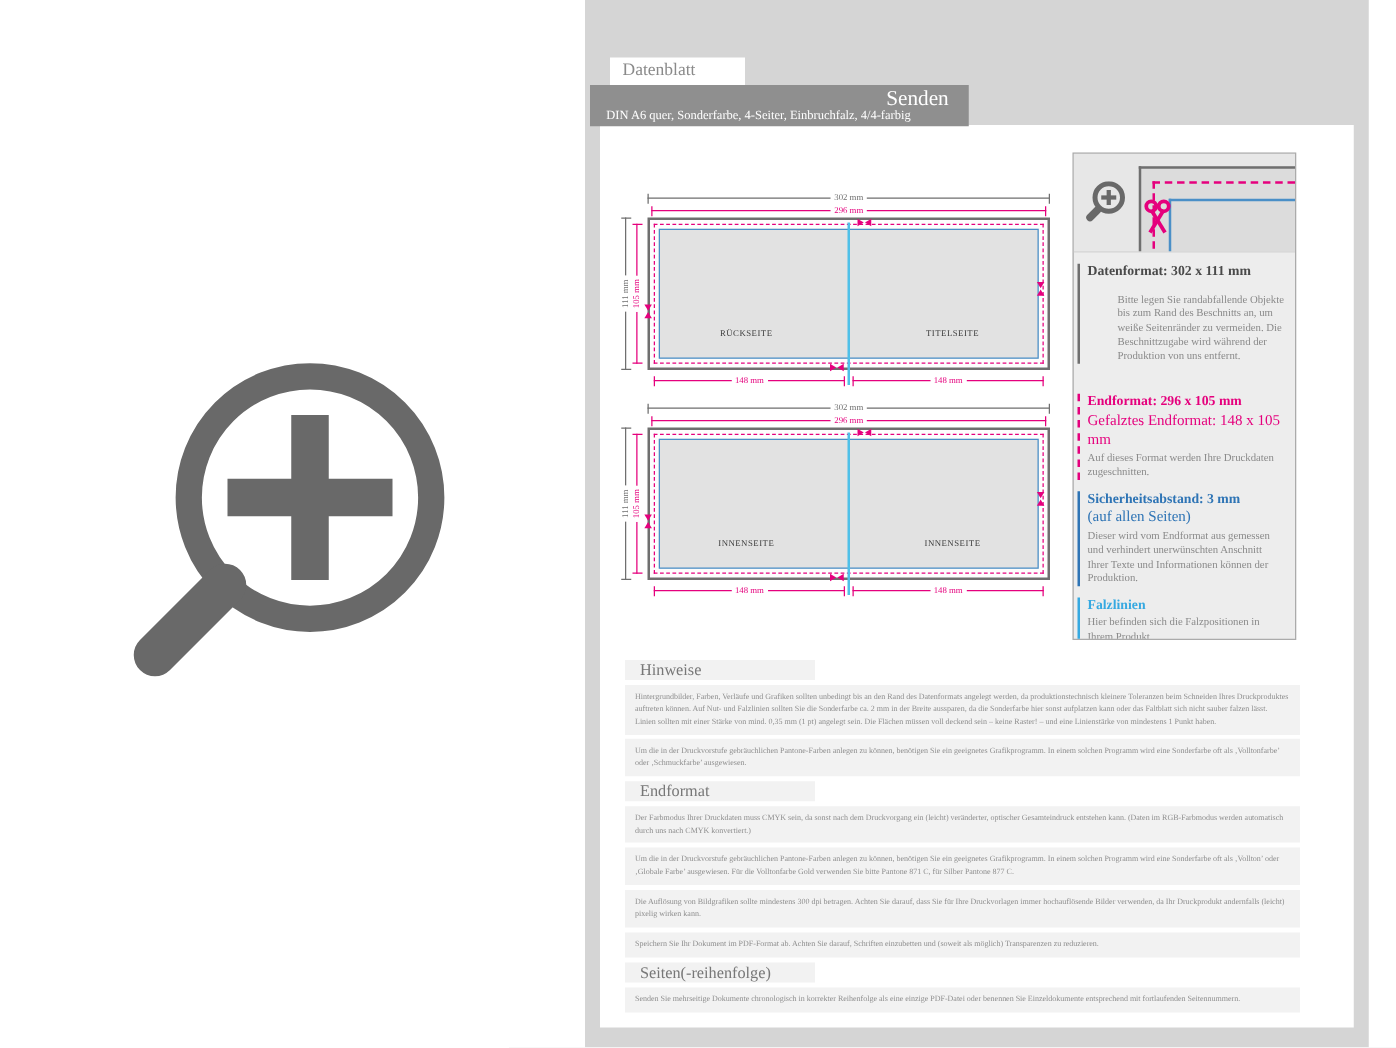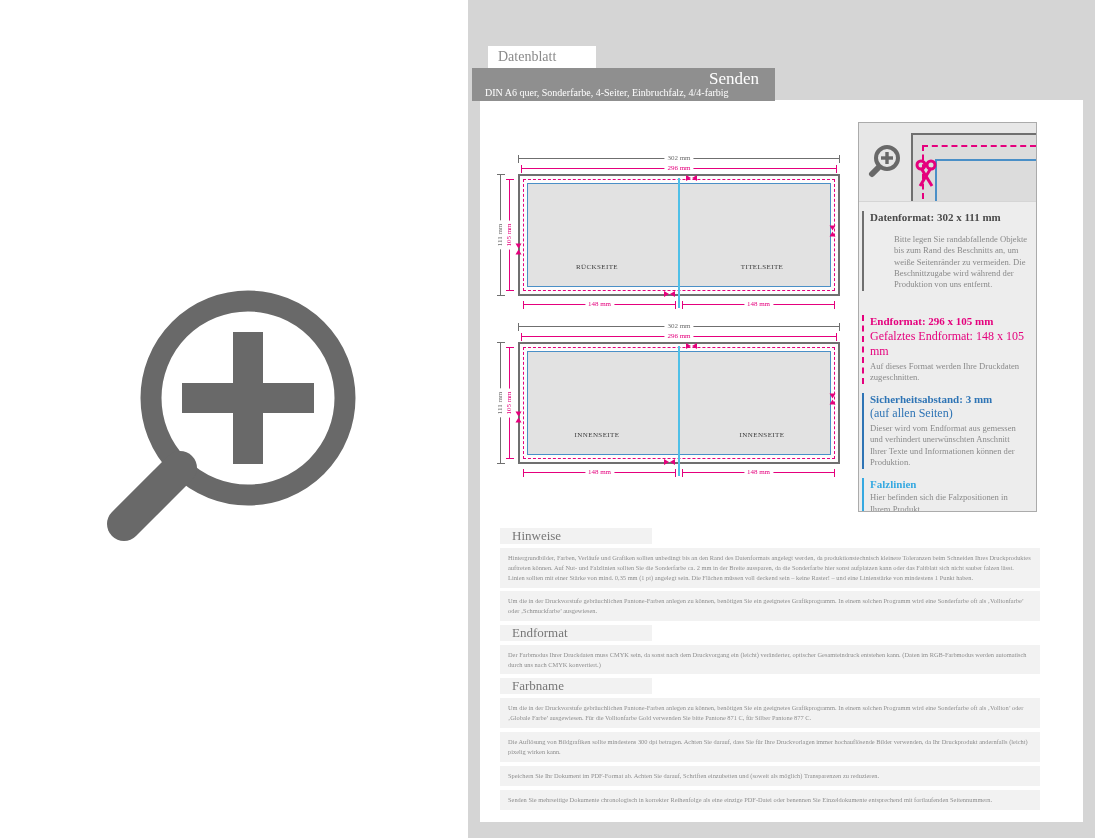--- a/index.html
+++ b/index.html
@@ -229,30 +229,30 @@
         <div class="tip-content">Um die in der Druckvorstufe gebräuchlichen Pantone-Farben anlegen zu können, benötigen Sie ein geeignetes Grafikprogramm. In einem solchen Programm wird eine Sonderfarbe oft als ‚Volltonfarbe’ oder ‚Schmuckfarbe’ ausgewiesen.</div>
       </div>
     </div>
 
     <div class="tip-row">
       <div class="tip-label">Endformat</div>
       <div class="tip-content">Der Farbmodus Ihrer Druckdaten muss CMYK sein, da sonst nach dem Druckvorgang ein (leicht) veränderter, optischer Gesamteindruck entstehen kann. (Daten im RGB-Farbmodus werden automatisch durch uns nach CMYK konvertiert.)</div>
     </div>
 
     <div class="tip-row">
-      <div class="tip-label">Farbname</div>
       <div class="tip-content">Um die in der Druckvorstufe gebräuchlichen Pantone-Farben anlegen zu können, benötigen Sie ein geeignetes Grafikprogramm. In einem solchen Programm wird eine Sonderfarbe oft als ‚Vollton’ oder ‚Globale Farbe’ ausgewiesen. Für die Volltonfarbe Gold verwenden Sie bitte Pantone 871 C, für Silber Pantone 877 C.</div>
     </div>
 
     <div class="tip-row">
       <div class="tip-content">Die Auflösung von Bildgrafiken sollte mindestens 300 dpi betragen. Achten Sie darauf, dass Sie für Ihre Druckvorlagen immer hochauflösende Bilder verwenden, da Ihr Druckprodukt andernfalls (leicht) pixelig wirken kann.</div>
     </div>
 
     <div class="tip-row">
       <div class="tip-content">Speichern Sie Ihr Dokument im PDF-Format ab. Achten Sie darauf, Schriften einzubetten und (soweit als möglich) Transparenzen zu reduzieren.</div>
     </div>
 
     <div class="tip-row">
+      <div class="tip-label">Seiten(-reihenfolge)</div>
       <div class="tip-content">Senden Sie mehrseitige Dokumente chronologisch in korrekter Reihenfolge als eine einzige PDF-Datei oder benennen Sie Einzeldokumente entsprechend mit fortlaufenden Seitennummern.</div>
     </div>
   </div>
 
 </div>
 
 </body></html>

